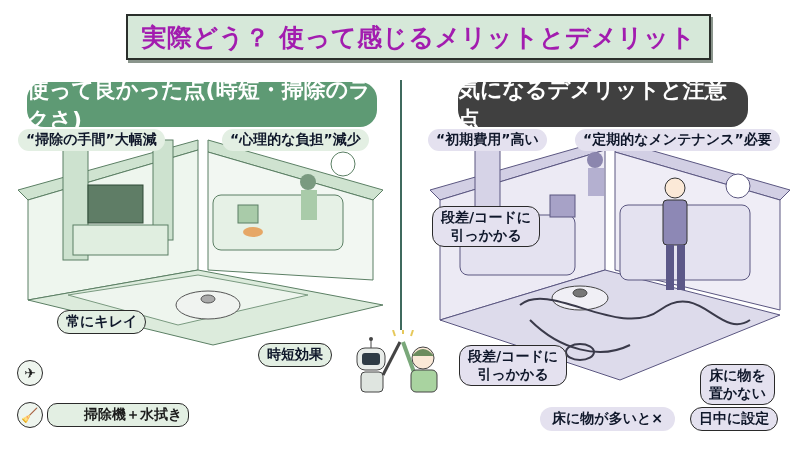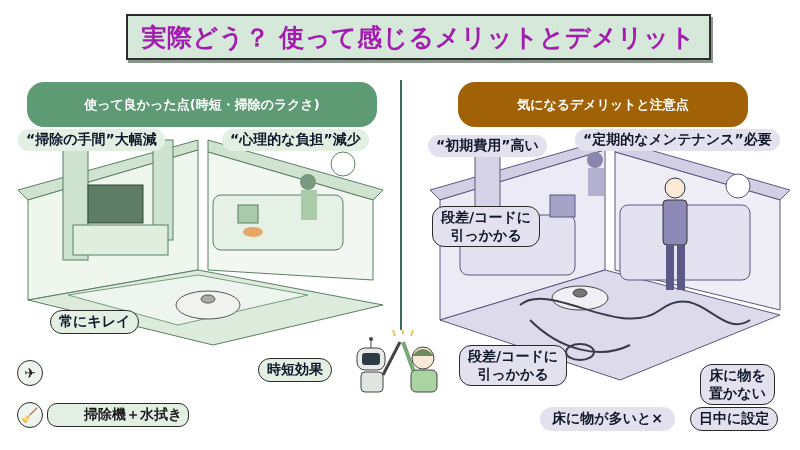--- a/index.html
+++ b/index.html
@@ -10,25 +10,25 @@
     position: absolute; left: 107px; top: 14px; width: 585px; height: 46px;
     background: #d6e8d9; border: 2px solid #2a2f2b; box-shadow: 2px 3px 0 #8a958c;
     display: flex; align-items: center; justify-content: center;
     font-weight: bold; font-size: 25px; letter-spacing: 0.5px; color: #a21caf; margin-left: 19px;
   }
 
   .divider { position: absolute; left: 400px; top: 80px; width: 2px; height: 250px; background: #3f6a5e; }
 
   .pill-header {
     position: absolute; top: 82px; height: 45px; border-radius: 17px;
-    color: #fff; font-weight: bold; font-size: 13px;
+    color: #fff; font-weight: bold; font-size: 22px;
     display: flex; align-items: center; justify-content: center;
   }
   .pill-header.green { left: 27px; width: 350px; background: #5e9a74; }
-  .pill-header.purple { left: 458px; width: 290px; background: #a16207; font-family: Liberation Mono, monospace; }
+  .pill-header.purple { left: 458px; width: 290px; background: #404040; font-family: Liberation Mono, monospace; }
 
   
   .room { position: absolute; }
   .room.green { left: 8px; top: 120px; width: 384px; height: 230px; }
   .room.purple { left: 420px; top: 120px; width: 380px; height: 300px; }
   .room svg { width: 100%; height: 100%; display: block; }
 
   .label {
     position: absolute; font-weight: bold; font-size: 14px; color: #0f172a;
     padding: 2px 8px; border-radius: 12px; white-space: nowrap; line-height: 1.25;
@@ -84,22 +84,22 @@
     <circle cx="300" cy="62" r="8" fill="#7a9a80"></circle>
     <rect x="293" y="70" width="16" height="30" fill="#a9cba9"></rect>
     <circle cx="335" cy="44" r="12" fill="#fff" stroke="#5b7f64"></circle>
     <ellipse cx="200" cy="185" rx="32" ry="14" fill="#f0f3f0" stroke="#555"></ellipse>
     <ellipse cx="200" cy="179" rx="7" ry="4" fill="#aaa" stroke="#555"></ellipse>
   </svg>
 </div>
 
 <div class="label g" style="left:18px; top:129px;">“掃除の手間”大幅減</div>
 <div class="label g" style="left:222px; top:129px;">“心理的な負担”減少</div>
-<div class="label g bordered" style="left:50px; top:310px;">常にキレイ</div>
-<div class="label g bordered" style="left:258px; top:358px;">時短効果</div>
+<div class="label g bordered" style="left:57px; top:310px;">常にキレイ</div>
+<div class="label g bordered" style="left:258px; top:343px;">時短効果</div>
 
 <div class="icon-badge" style="left:17px; top:360px;">
   <div class="icon-circle">✈</div>
 </div>
 
 <div class="icon-badge" style="left:17px; top:402px;">
   <div class="icon-circle">🧹</div>
   <div class="badge-text bordered">掃除機＋水拭き</div>
 </div>
 
@@ -145,21 +145,21 @@
     <rect x="246" y="125" width="8" height="45" fill="#5c5888"></rect>
     <rect x="257" y="125" width="8" height="45" fill="#5c5888"></rect>
     <ellipse cx="160" cy="178" rx="28" ry="12" fill="#f0eff5" stroke="#444"></ellipse>
     <ellipse cx="160" cy="173" rx="7" ry="4" fill="#777" stroke="#444"></ellipse>
     <path d="M100 185 C 130 160, 200 220, 240 190 S 300 220, 330 200" fill="none" stroke="#3a3a4a" stroke-width="2"></path>
     <path d="M110 200 C 140 230, 180 240, 210 225" fill="none" stroke="#3a3a4a" stroke-width="2"></path>
     <ellipse cx="160" cy="232" rx="14" ry="8" fill="none" stroke="#3a3a4a" stroke-width="2"></ellipse>
   </svg>
 </div>
 
-<div class="label p" style="left:428px; top:135px;">“初期費用”高い</div>
+<div class="label p" style="left:428px; top:129px;">“初期費用”高い</div>
 <div class="label p" style="left:575px; top:129px;">“定期的なメンテナンス”必要</div>
 
 <div class="label p bordered multi" style="left:432px; top:206px;">
   <div>段差/コードに</div>
   <div>引っかかる</div>
 </div>
 
 <div class="label p bordered multi" style="left:459px; top:345px;">
   <div>段差/コードに</div>
   <div>引っかかる</div>

